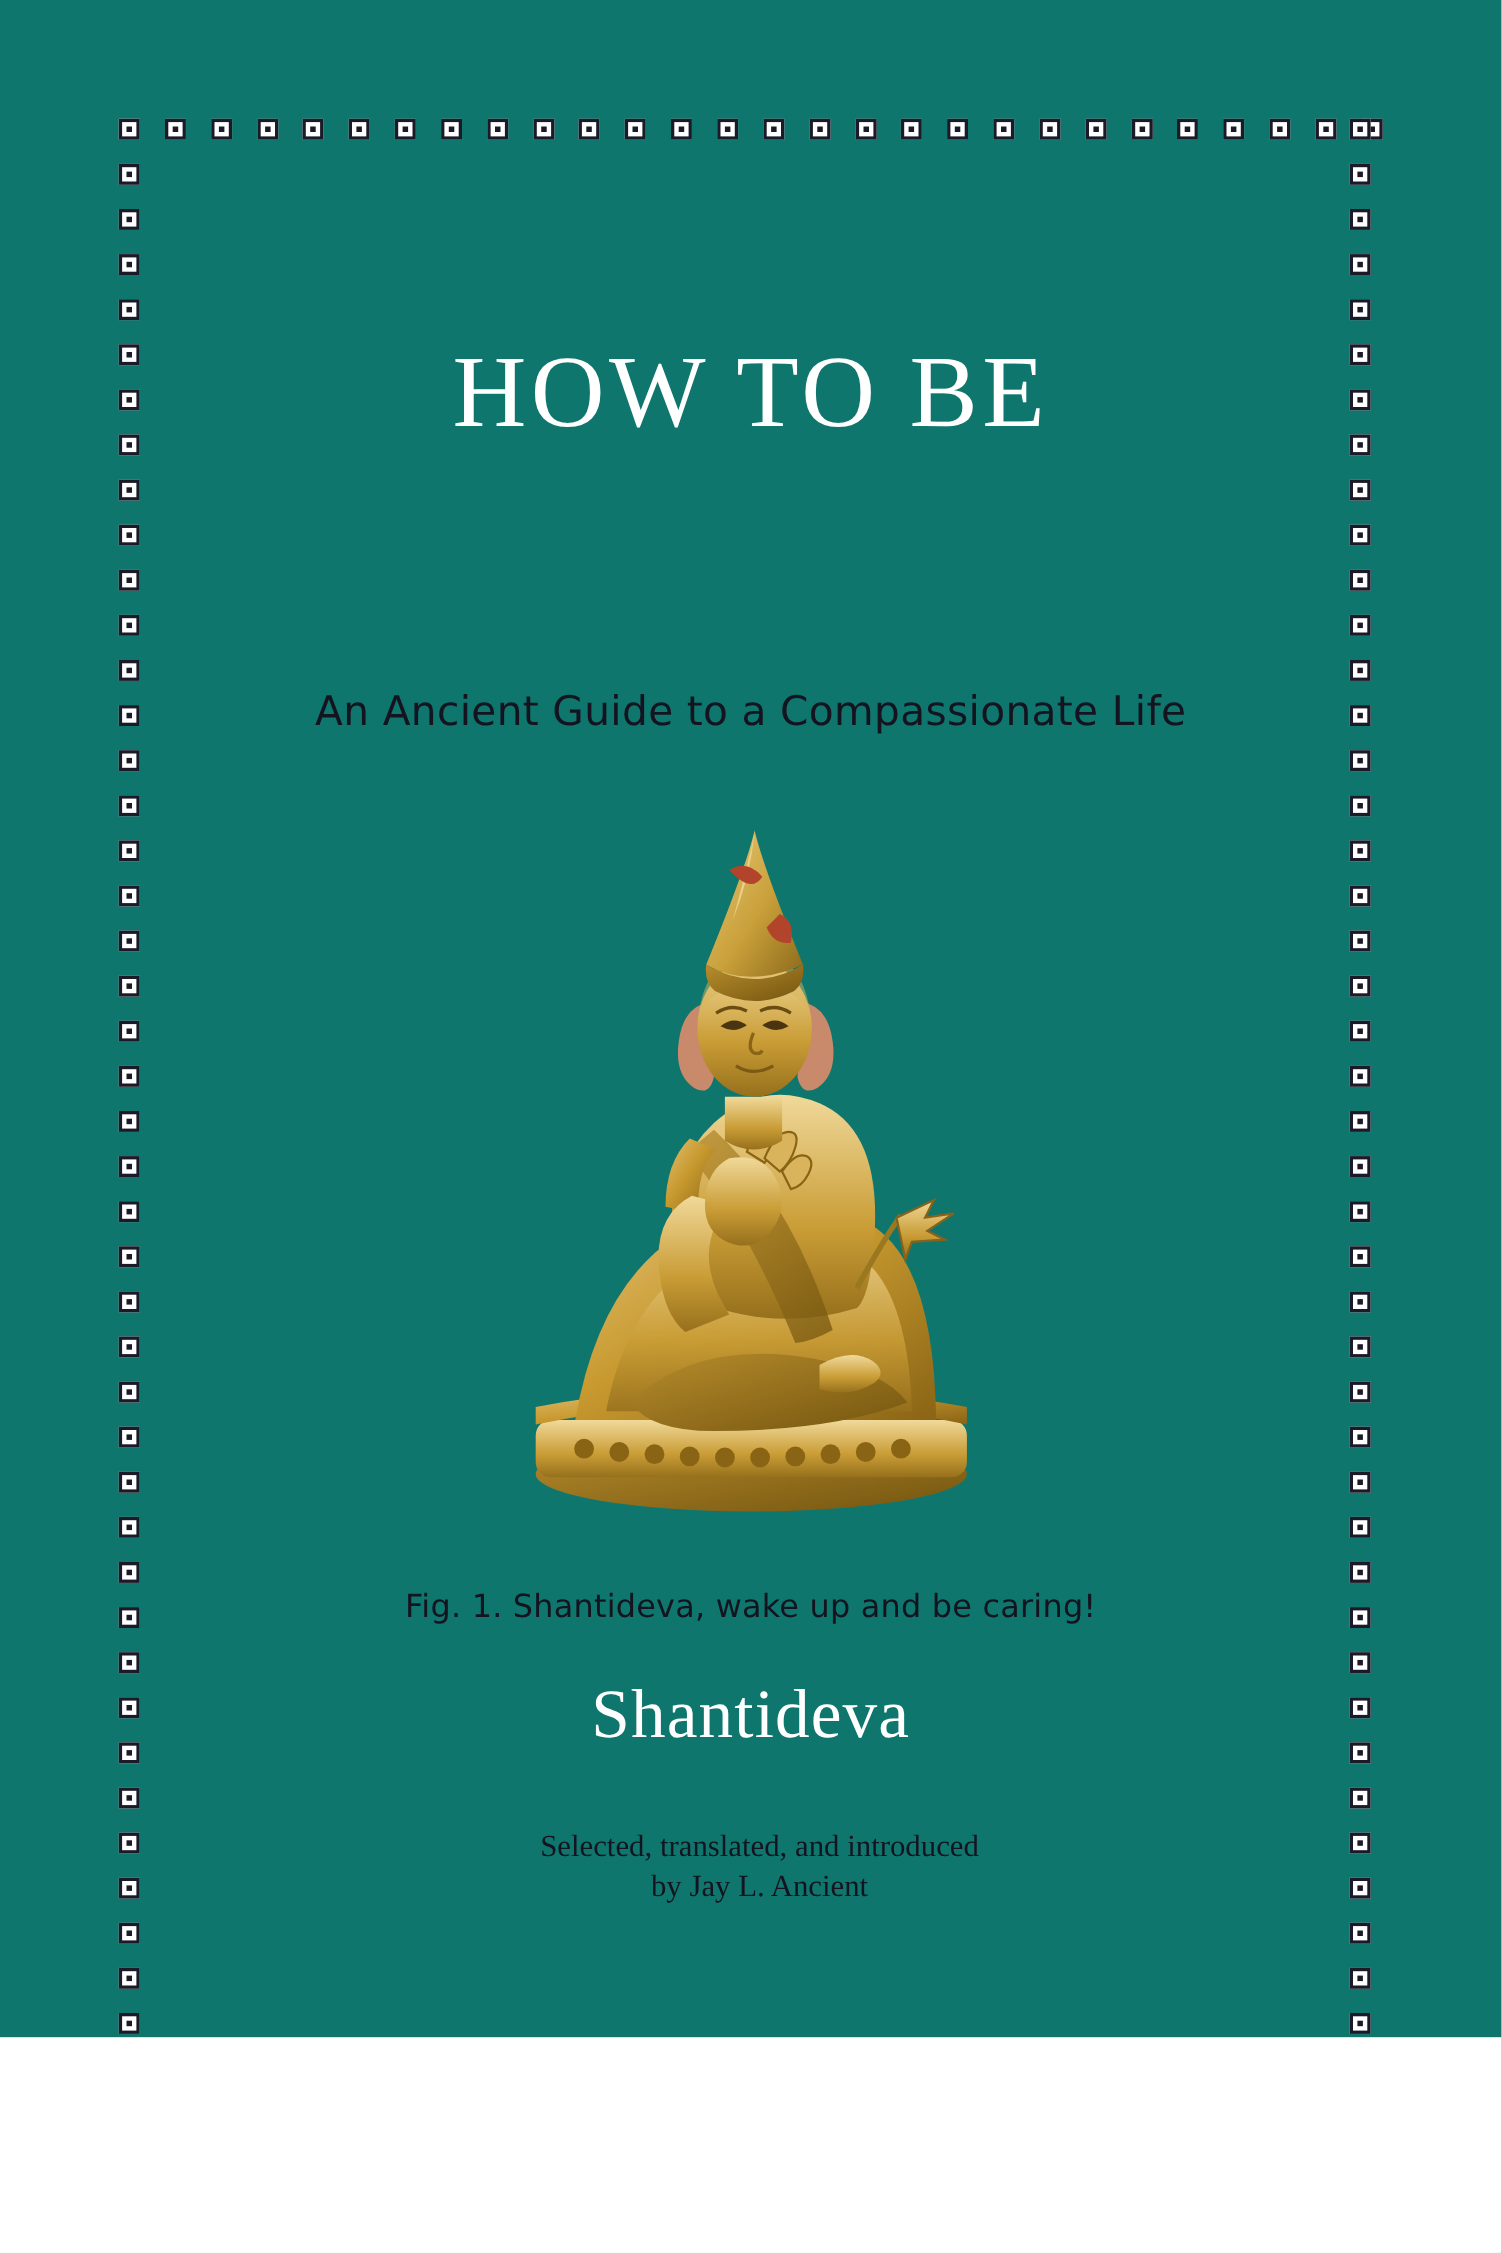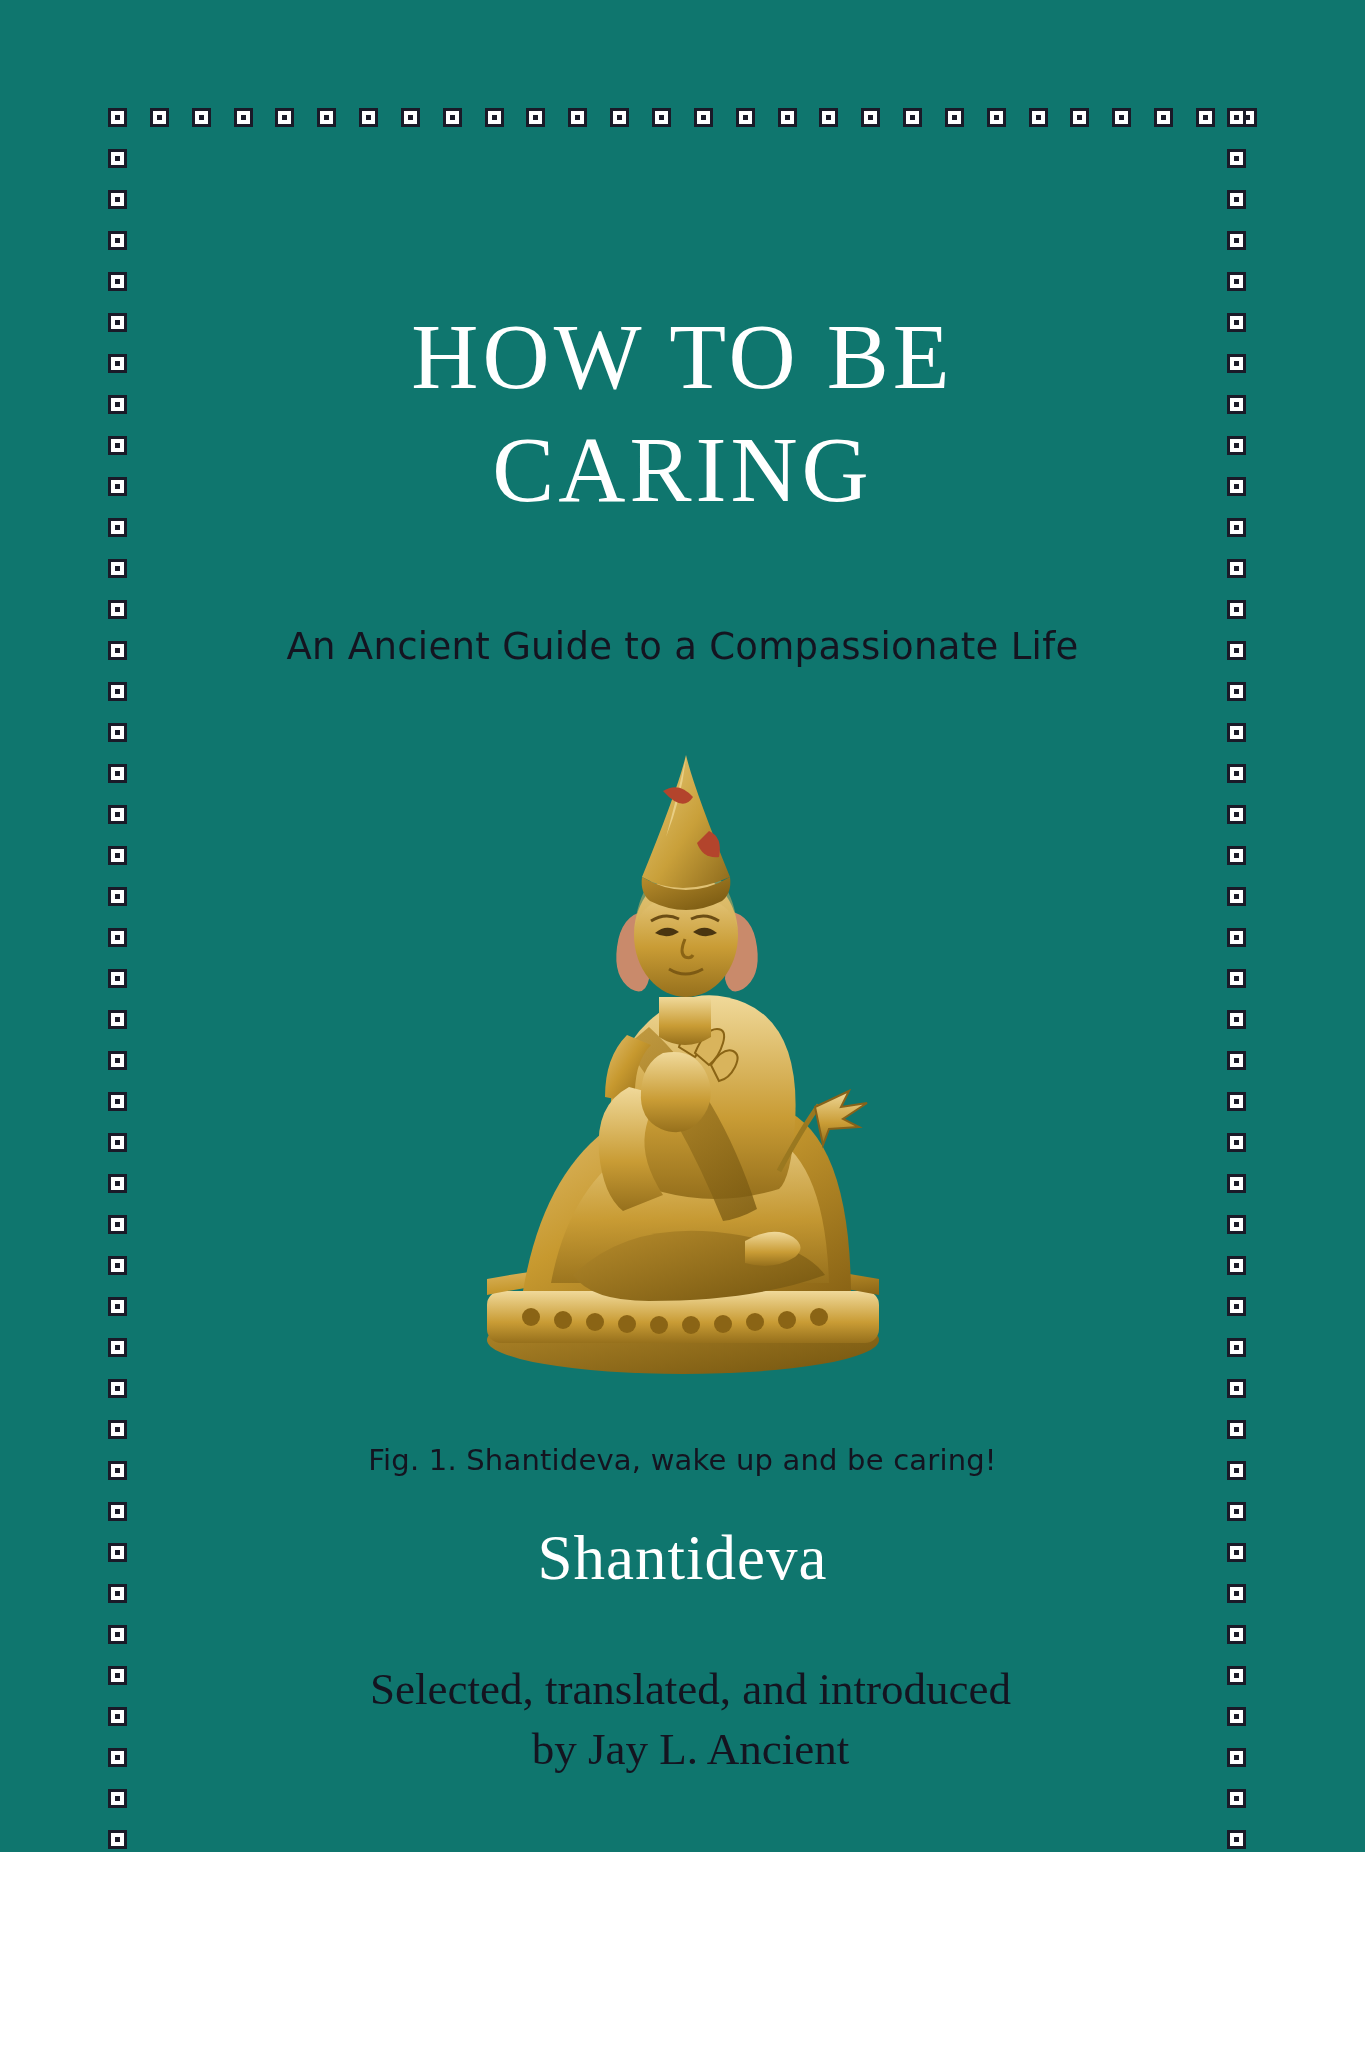--- a/index.html
+++ b/index.html
@@ -131,21 +131,21 @@
     letter-spacing: 1px;
   }
 
   .credit {
     position: absolute;
     top: 1660px;
     left: 16px;
     right: 0;
     color: #141420;
     font-family: "Liberation Serif", serif;
-    font-size: 45px;
+    font-size: 28px;
     line-height: 1.33;
   }
   .credit .line2 { display: block; }
 </style>
 </head>
 <body>
 
 <div class="cover">
 
   <div class="border-row top" id="border-top">
@@ -298,21 +298,20 @@
       <div class="sq"></div>
       <div class="sq"></div>
       <div class="sq"></div>
       <div class="sq"></div>
     </div>
 
   <div class="inner">
 
     <div class="title">
       <span>HOW TO BE</span>
-      <span class="line2">CARING</span>
     </div>
 
     <div class="subtitle">An Ancient Guide to a Compassionate Life</div>
 
     <div class="statue-wrap">
       <div class="statue">
         <svg viewBox="0 0 520 660" width="520" height="660">
           <defs>
             <linearGradient id="gold" x1="0" y1="0" x2="1" y2="1">
               <stop offset="0%" stop-color="#e3c073"></stop>

